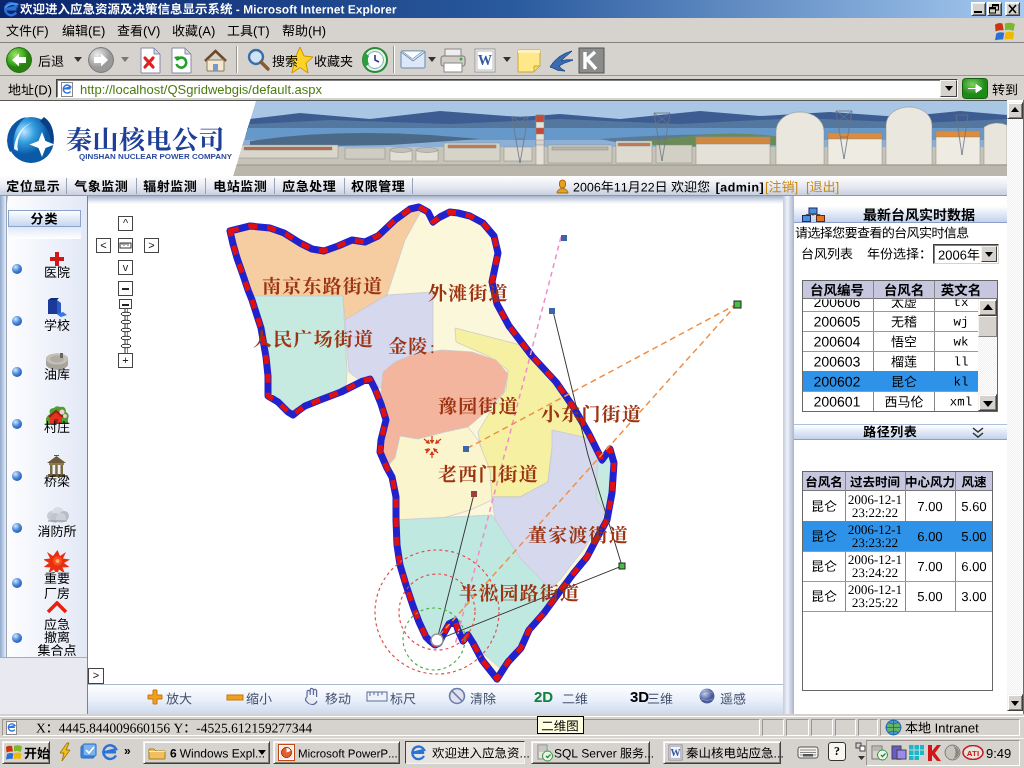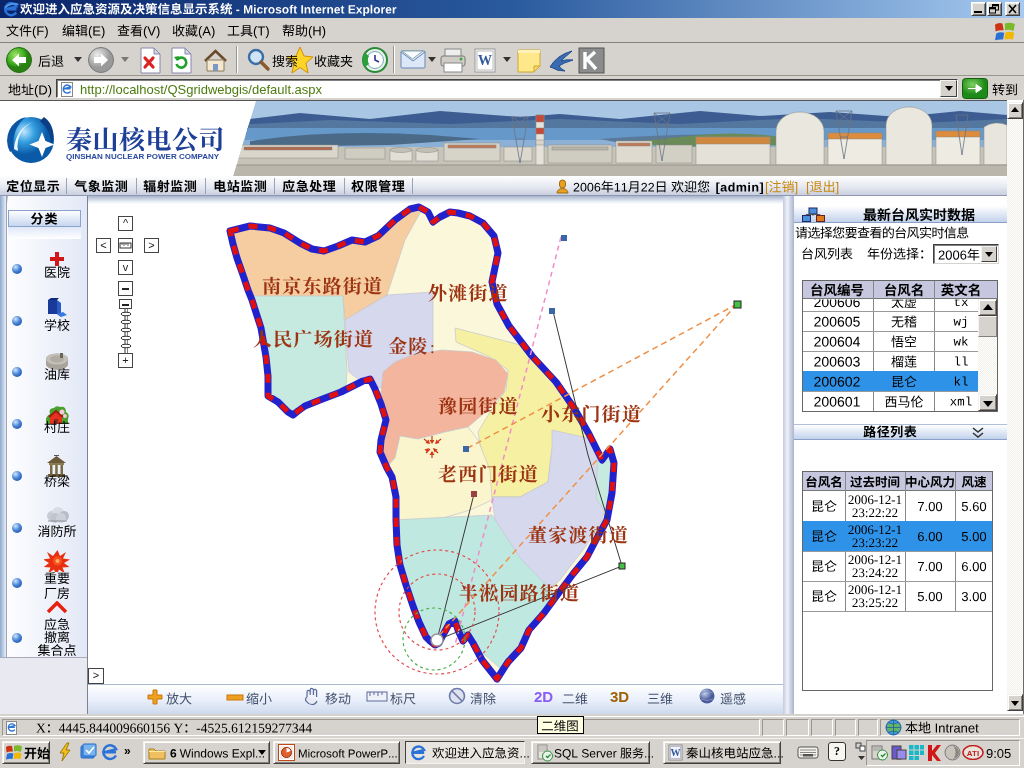--- a/index.html
+++ b/index.html
@@ -506,22 +506,22 @@
     <path d="M4 10 V5 a1.6 1.6 0 0 1 3.2 0 M7.2 8 V3 a1.6 1.6 0 0 1 3.2 0 M10.4 8 V4 a1.6 1.6 0 0 1 3.2 0 v6 M4 10 c-2 1 -2 3 0 5 c2 3 8 4 10 -1" fill="#e8eaf4" stroke="#5a6a9a" stroke-width="1.2"></path>
   </svg>
 <svg class="abs" style="left:366px;top:690px" width="22" height="13">
     <rect x="1" y="2" width="20" height="9" fill="#f0f2fa" stroke="#5a6a9a"></rect>
     <path d="M4 2 v4 M8 2 v3 M12 2 v4 M16 2 v3" stroke="#5a6a9a"></path>
   </svg>
 <svg class="abs" style="left:448px;top:687px" width="18" height="18">
     <circle cx="9" cy="9" r="7.5" fill="#dfe2ee" stroke="#6a7aaa" stroke-width="1.6"></circle>
     <path d="M4 4 L14 14" stroke="#6a7aaa" stroke-width="1.6"></path>
   </svg>
-<div class="abs" style="left:534px;top:688px;font:bold 15px 'Liberation Sans';color:#8b5cf6">2D</div>
-<div class="abs" style="left:610px;top:688px;font:bold 15px 'Liberation Sans';color:#a16207">3D</div>
+<div class="abs" style="left:534px;top:688px;font:bold 15px 'Liberation Sans';color:#15803d">2D</div>
+<div class="abs" style="left:630px;top:688px;font:bold 15px 'Liberation Sans';color:#000000">3D</div>
 <svg class="abs" style="left:698px;top:687px" width="18" height="18">
     <defs>
       <radialGradient id="rg" cx="0.35" cy="0.3">
         <stop offset="0" stop-color="#c8d8f0"></stop>
         <stop offset="1" stop-color="#4a5a9a"></stop>
       </radialGradient>
     </defs>
     <circle cx="9" cy="9" r="7.5" fill="url(#rg)"></circle>
     <path d="M3 6 q6 -3 12 0 M3 12 q6 3 12 0" stroke="#8090c0" fill="none"></path>
   </svg>
@@ -636,22 +636,22 @@
     <path d="M2 1 h4 v6 l5 -6 h4 l-6 8 l6 8 h-4 l-5 -6 v6 h-4 z" fill="#d01818"></path>
   </svg>
 <svg class="abs" style="left:944px;top:744px" width="17" height="17">
     <circle cx="8.5" cy="8.5" r="7.5" fill="#c8c4bc" stroke="#777"></circle>
     <path d="M8.5 2 a6.5 6.5 0 0 1 0 13 a3 6.5 0 0 0 0 -13" fill="#8a867e"></path>
   </svg>
 <svg class="abs" style="left:962px;top:745px" width="22" height="15">
     <ellipse cx="11" cy="7.5" rx="10" ry="7" fill="#e8e4dc" stroke="#c02020" stroke-width="1.5"></ellipse>
     <text x="11" y="11" font-family="Liberation Sans" font-size="8" font-weight="bold" fill="#c02020" text-anchor="middle">ATI</text>
   </svg>
-<div class="abs" style="left:986px;top:746px;font:13px 'Liberation Sans';color:#000">9:05</div>
-<div class="abs" style="left:66px;top:152px;white-space:nowrap;font:bold 8px 'Liberation Sans';letter-spacing:0px;color:#2a4aa0">QINSHAN NUCLEAR POWER COMPANY</div>
+<div class="abs" style="left:986px;top:746px;font:13px 'Liberation Sans';color:#000">9:49</div>
+<div class="abs" style="left:79px;top:152px;white-space:nowrap;font:bold 8px 'Liberation Sans';letter-spacing:0px;color:#2a4aa0">QINSHAN NUCLEAR POWER COMPANY</div>
 <svg width="1024" height="768" viewBox="0 0 1024 768" style="position:absolute;left:0;top:0;pointer-events:none">
 <defs>
 <path id="g0" d="M36 526C88 456 145 374 197 295C147 200 85 123 14 72C41 52 76 10 95 -18C160 35 218 102 266 182C293 137 316 94 332 58L426 138C404 185 369 242 329 303C380 422 417 562 437 722L364 747L345 742L40 742L40 637L312 637C298 559 277 484 251 415C207 477 161 539 120 593ZM520 848C505 697 472 554 405 467C431 452 480 417 500 399C537 453 567 522 589 601L827 601C815 550 801 500 787 464L881 432C911 498 942 599 962 691L881 713L863 709L615 709C622 749 629 791 634 834ZM611 554L611 478C611 343 590 135 351 -6C379 -25 419 -65 436 -90C567 -9 639 92 678 192C725 67 795 -30 905 -90C922 -58 956 -11 982 12C834 79 761 228 723 413L725 476L725 554Z"></path>
 <path id="g1" d="M54 729C115 689 192 629 227 588L304 668C266 709 188 765 126 801ZM271 507L43 507L43 397L154 397L154 113C113 92 69 58 28 17L106 -91C149 -31 197 31 228 31C250 31 283 1 323 -24C392 -63 473 -75 595 -75C702 -75 861 -70 936 -64C938 -32 956 26 969 59C867 44 702 35 599 35C491 35 403 40 338 80C309 97 288 112 271 122ZM345 152C368 168 404 182 597 236C593 261 590 309 592 342L461 310L461 689C512 707 564 728 610 753L610 66L719 66L719 687L826 687L826 281C826 269 822 265 810 265C799 265 765 265 732 266C746 239 761 194 765 165C823 165 865 167 896 184C928 201 936 229 936 278L936 788L610 788L610 771L540 848C493 814 418 775 349 749L349 335C349 286 315 253 292 238C310 219 336 177 345 152Z"></path>
 <path id="g2" d="M60 764C114 713 183 640 213 594L305 670C272 715 200 784 146 831ZM698 822L698 678L584 678L584 823L466 823L466 678L340 678L340 562L466 562L466 498C466 474 466 449 464 423L332 423L332 308L445 308C428 251 398 196 345 152C370 136 418 91 435 68C509 130 548 218 567 308L698 308L698 83L817 83L817 308L952 308L952 423L817 423L817 562L932 562L932 678L817 678L817 822ZM584 562L698 562L698 423L582 423C583 449 584 473 584 497ZM277 486L43 486L43 375L159 375L159 130C117 111 69 74 23 26L103 -88C139 -29 183 37 213 37C236 37 270 6 316 -19C389 -59 475 -70 601 -70C704 -70 870 -64 941 -60C942 -26 962 33 975 65C875 50 712 42 606 42C494 42 402 47 334 86C311 98 292 110 277 120Z"></path>
 <path id="g3" d="M271 740C334 698 385 645 428 585C369 320 246 126 32 20C64 -3 120 -53 142 -78C323 29 447 198 526 427C628 239 714 34 920 -81C927 -44 959 24 978 57C655 261 666 611 346 844Z"></path>
 <path id="g4" d="M258 489C299 381 346 237 364 143L477 190C455 283 407 421 363 530ZM457 552C489 443 525 300 538 207L654 239C638 333 601 470 566 580ZM454 833C467 803 482 767 493 733L108 733L108 464C108 319 102 112 27 -30C56 -42 111 -78 133 -99C217 56 230 303 230 464L230 620L952 620L952 733L627 733C614 772 594 822 575 861ZM215 63L215 -50L963 -50L963 63L715 63C804 210 875 382 923 541L795 584C758 414 685 213 589 63Z"></path>
 <path id="g5" d="M252 183L252 62C252 -42 288 -74 430 -74C459 -74 593 -74 623 -74C733 -74 767 -44 782 84C749 90 698 108 673 126C667 43 660 31 613 31C578 31 468 31 442 31C384 31 374 35 374 63L374 183ZM754 174C796 104 839 11 853 -48L967 -2C950 59 903 148 859 216ZM127 191C104 127 66 50 30 -3L142 -58C173 -2 208 81 232 144ZM406 192C454 149 511 86 534 44L631 109C608 147 562 195 517 234L831 234L831 615L660 615C690 653 719 695 739 731L657 783L638 778L410 778L444 829L316 855C266 771 177 679 44 613C71 594 110 552 127 524L170 550L170 519L712 519L712 471L188 471L188 382L712 382L712 331L153 331L153 234L468 234ZM258 615C285 637 309 660 332 684L570 684C555 660 537 636 519 615Z"></path>
 <path id="g6" d="M71 744C141 715 231 667 274 633L336 723C290 757 198 800 131 824ZM43 516L79 406C161 435 264 471 358 506L338 608C230 572 118 537 43 516ZM164 374L164 99L282 99L282 266L726 266L726 110L850 110L850 374ZM444 240C414 115 352 44 33 9C53 -16 78 -63 86 -92C438 -42 526 64 562 240ZM506 49C626 14 792 -47 873 -86L947 9C859 48 690 104 576 133ZM464 842C441 771 394 691 315 632C341 618 381 582 398 557C441 593 476 633 504 675L582 675C555 587 499 508 332 461C355 442 383 401 394 375C526 417 603 478 649 551C706 473 787 416 889 385C904 415 935 457 959 479C838 504 743 565 693 647L701 675L797 675C788 648 778 623 769 603L875 576C897 621 925 687 945 747L857 768L838 764L552 764C561 784 569 804 576 825Z"></path>
 <path id="g7" d="M588 383L819 383L819 327L588 327ZM588 518L819 518L819 464L588 464ZM499 202C474 139 434 69 395 22C422 8 467 -18 489 -36C527 16 574 100 605 171ZM783 173C815 109 855 25 873 -27L984 21C963 70 920 153 887 213ZM75 756C127 724 203 678 239 649L312 744C273 771 195 814 145 842ZM28 486C80 456 155 411 191 383L263 480C223 506 147 546 96 572ZM40 -12L150 -77C194 22 241 138 279 246L181 311C138 194 81 66 40 -12ZM482 604L482 241L641 241L641 27C641 16 637 13 625 13C614 13 573 13 538 14C551 -15 564 -58 568 -89C631 -90 677 -88 712 -72C747 -56 755 -27 755 24L755 241L930 241L930 604L738 604L777 670L664 690L959 690L959 797L330 797L330 520C330 358 321 129 208 -26C237 -39 288 -71 309 -90C429 77 447 342 447 520L447 690L641 690C636 664 626 633 616 604Z"></path>

